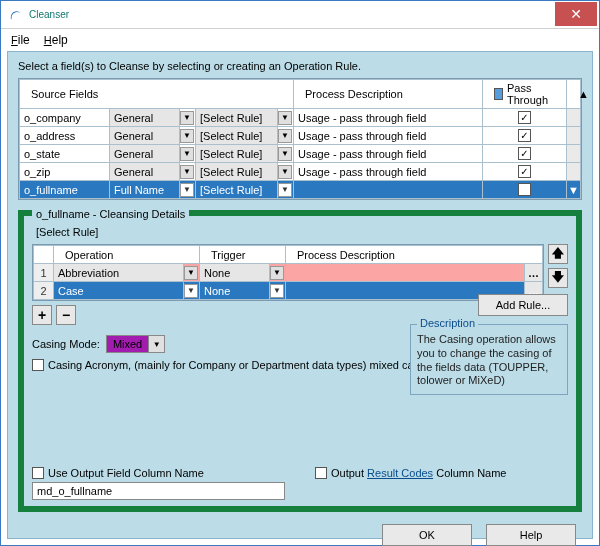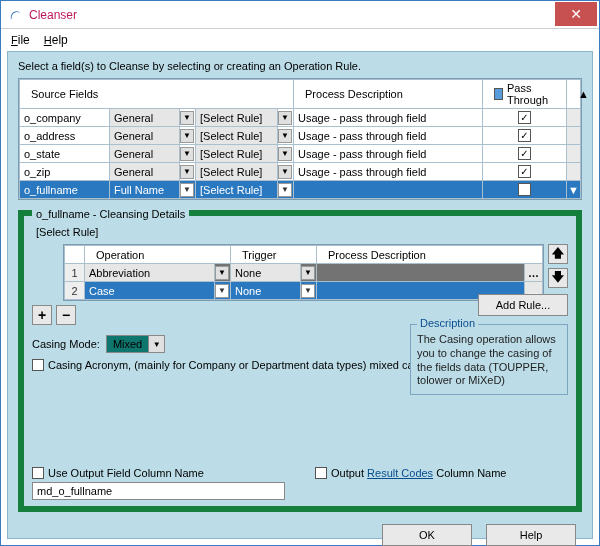--- a/index.html
+++ b/index.html
@@ -1,20 +1,20 @@
 <!DOCTYPE html>
 <html><head>
 <meta charset="utf-8">
 <style>
 * { box-sizing: border-box; margin: 0; padding: 0; font-family: "Segoe UI", Tahoma, sans-serif; font-size: 11px; }
 body { background: #fff; }
 .window { width: 600px; height: 546px; background: #fff; border: 1px solid #3a7ac0; position: relative; box-shadow: 0 2px 8px rgba(0,0,0,0.3); }
 .titlebar { height: 28px; background: #fff; border-bottom: 1px solid #d0d0d0; display: flex; align-items: center; padding-left: 8px; }
 .titlebar .icon { width: 14px; height: 14px; margin-right: 6px; fill: #2a6fb8; }
-.titlebar .title { flex: 1; font-size: 12px; color: #be185d; }
+.titlebar .title { flex: 1; font-size: 10px; color: #0f766e; }
 .titlebar .close { width: 42px; height: 24px; background: #c75050; color: #fff; display: flex; align-items: center; justify-content: center; font-size: 14px; cursor: pointer; margin-right: 2px; margin-top: -2px; }
 .menubar { height: 22px; background: #fff; display: flex; align-items: center; padding: 0 10px; gap: 14px; }
 .menubar .item { font-size: 12px; cursor: pointer; }
 .menubar .ul { text-decoration: underline; }
 .client { position: absolute; top: 50px; left: 6px; right: 6px; bottom: 6px; background: #bcdde8; border: 1px solid #8ab3cc; padding: 8px 10px 6px; }
 .instr { font-size: 11px; color: #000; margin-bottom: 6px; }
 .table-wrap { border: 1px solid #7a9bb0; background: #fff; }
 .tbl { width: 100%; border-collapse: collapse; table-layout: fixed; }
 .tbl th { background: #fff; border: 1px solid #aac0cf; font-weight: normal; text-align: left; padding: 2px 11px; font-size: 11px; height: 18px; }
 .tbl td { border: 1px solid #aac0cf; padding: 0; font-size: 11px; height: 18px; vertical-align: middle; }
@@ -27,27 +27,27 @@
 .tbl tr.selrow .arrow { background: #fff; color: #333; }
 .pass-hdr { display: flex; align-items: center; gap: 4px; }
 .pass-hdr .cb { width: 12px; height: 12px; background: #579ddb; border: 1px solid #555; }
 .chk { width: 13px; height: 13px; background: #fff; border: 1px solid #555; display: inline-flex; align-items: center; justify-content: center; margin: 0 auto; font-size: 10px; cursor: pointer; }
 .tbl td.center { text-align: center; }
 .scroll-arrow { width: 14px; background: #eaeaea; text-align:center; font-size:9px; border:1px solid #aac0cf; cursor:pointer;}
 .fieldset { border: 6px solid #15803d; margin-top: 10px; padding: 8px 8px 6px; position: relative; }
 .fieldset .legend { position: absolute; top: -8px; left: 8px; background: #bcdde8; padding: 0 4px; font-size: 11px; }
 .rule-hdr { font-size: 11px; margin-bottom: 4px; padding: 2px 4px; }
 .ops-wrap { display: flex; gap: 4px; }
-.ops-tbl-wrap { flex: 1; border: 1px solid #7a9bb0; background:#737373;margin-left:31px; }
+.ops-tbl-wrap { flex: 1; border: 1px solid #7a9bb0; background:#fca5a5; }
 .ops-side { display: flex; flex-direction: column; gap: 4px; }
 .ops-side .btn { width: 20px; height: 20px; background: #e8e8e8; border: 1px solid #888; display:flex; align-items:center; justify-content:center; font-size:12px; cursor:pointer; font-weight:bold; }
 .ops-btm { display:flex; gap:4px; margin-top:4px; }
 .ops-btm .btn { width: 20px; height: 20px; background:#e8e8e8; border:1px solid #888; display:flex; align-items:center; justify-content:center; font-size:14px; cursor:pointer; font-weight:bold; }
 .ops-controls { display:flex; align-items:center; gap:6px; margin-top:10px; }
-.combo { display:flex; align-items:center; background:#0f766e; border:1px solid #888; height:18px;text-align:center; }
+.combo { display:flex; align-items:center; background:#a21caf; border:1px solid #888; height:18px;text-align:center; }
 .combo span { padding: 0 6px; }
 .combo .dd { width:16px; height:16px; background:#e0e0e0; border-left:1px solid #888; display:flex; align-items:center; justify-content:center; font-size:8px; cursor:pointer; }
 .cbrow { display:flex; align-items:center; gap:4px; }
 .cbrow .cb { width:12px; height:12px; background:#fff; border:1px solid #555; cursor:pointer; }
 .desc-box { border:1px solid #7ea5c0; padding:6px 6px; position:absolute; right:8px; top:108px; width:158px; background:#bcdde8; }
 .desc-box .legend2 { position:absolute; top:-8px; left:6px; background:#bcdde8; padding:0 3px; font-size:11px; color:#0a4d8c; }
 .desc-box .body { font-size:11px; color:#222; line-height:1.25; margin-top:2px;}
 .add-rule { position:absolute; right:8px; top:78px; width:90px; height:22px; background:#e9e9e9; border:1px solid #888; cursor:pointer; font-size:11px; display:flex; align-items:center; justify-content:center; }
 .out-row { display:flex; gap:30px; margin-top:10px; }
 .out-col { flex:1; }

